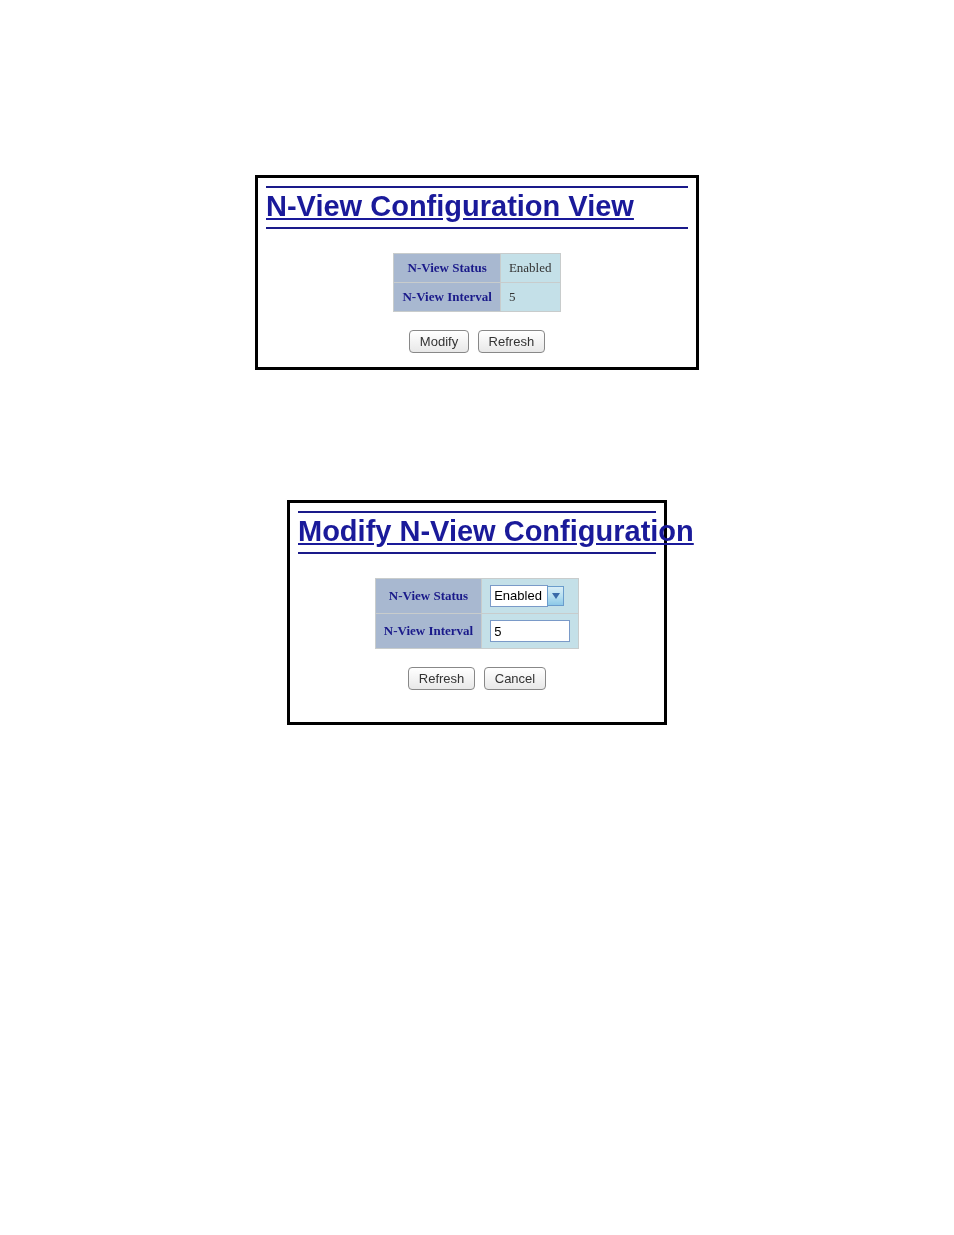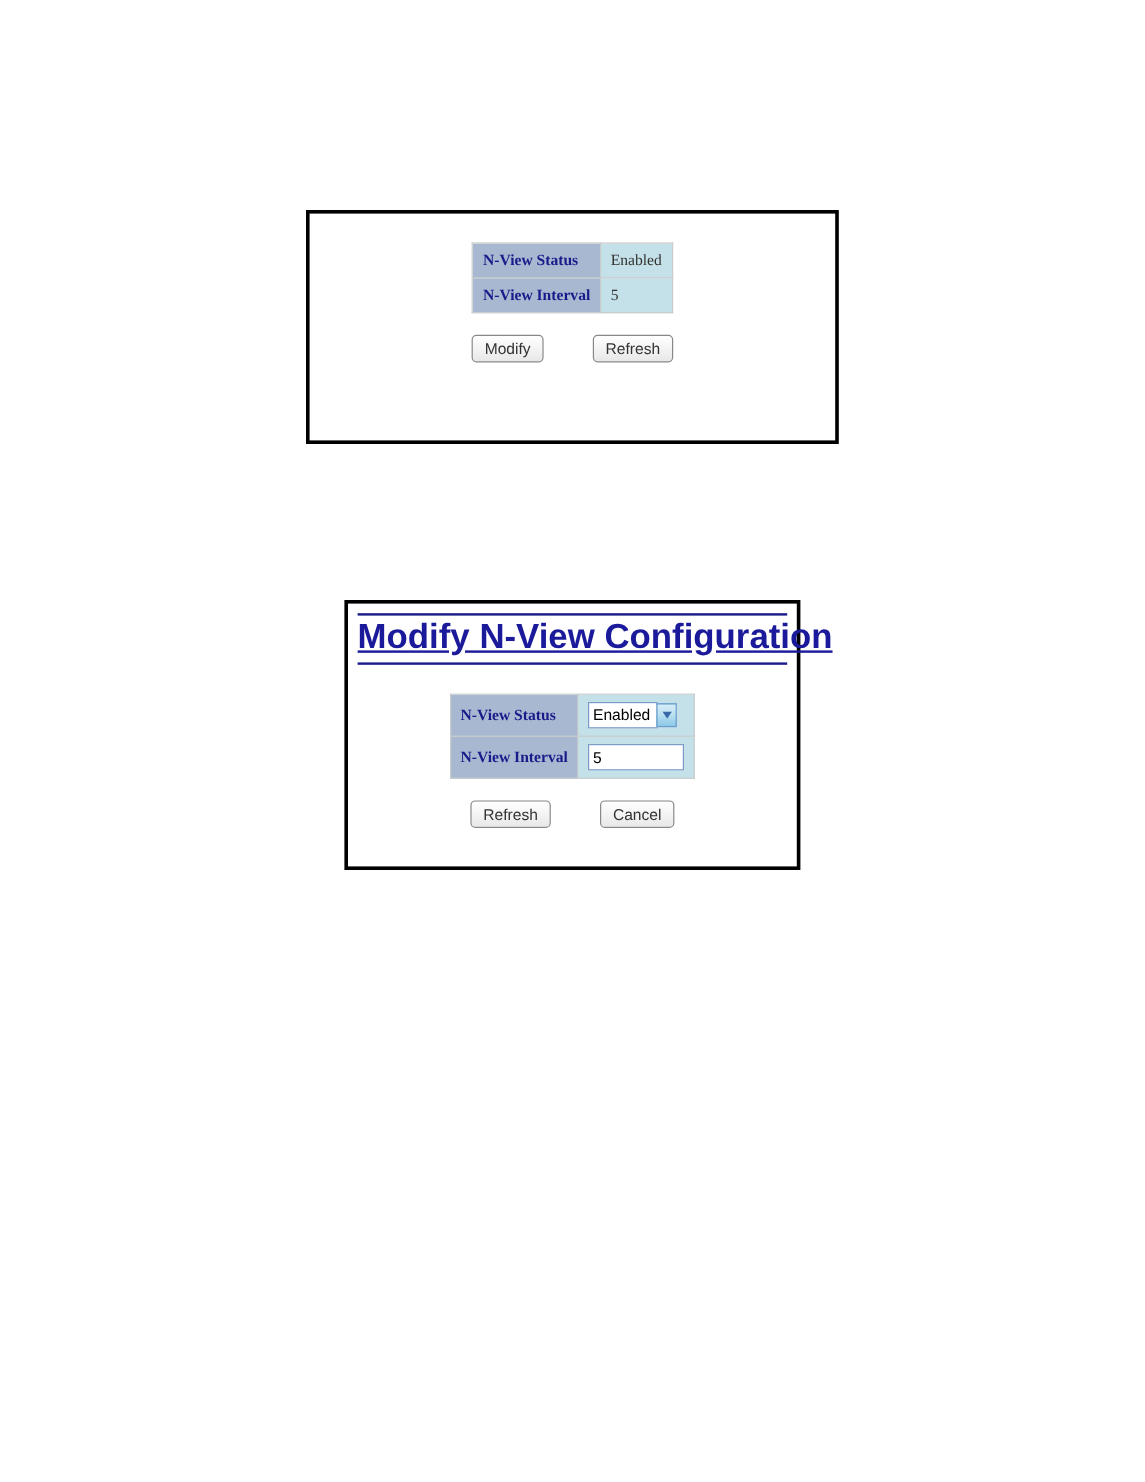--- a/index.html
+++ b/index.html
@@ -49,20 +49,21 @@
     .config-table td {
       border: 1px solid #c8cccc;
       padding: 6px 8px;
       font-size: 13px;
     }
     .label-cell {
       background: #a8b8d0;
       color: #1a1a8a;
       font-family: "Times New Roman", Times, serif;
       font-weight: bold;
+      text-align: center;
       white-space: nowrap;
     }
     .value-cell {
       background: #c4e0e8;
       color: #333333;
       font-family: "Times New Roman", Times, serif;
       min-width: 52px;
       text-align: left;
     }
     .input-cell {
@@ -75,21 +76,21 @@
     }
     .btn {
       display: inline-block;
       font-family: Arial, sans-serif;
       font-size: 13px;
       color: #333333;
       background: linear-gradient(#ffffff, #e8e8e8);
       border: 1px solid #888888;
       border-radius: 4px;
       padding: 3px 10px;
-      margin: 0 18px;
+      margin: 0 2px;
       cursor: pointer;
     }
     .select-input {
       font-family: Arial, sans-serif;
       font-size: 13px;
       color: #000000;
       background: #ffffff;
       border: 1px solid #7a9ac8;
       padding: 1px 2px;
       height: 22px;
@@ -117,20 +118,23 @@
       border: 1px solid #7a9ac8;
       padding: 2px 3px;
       width: 80px;
       height: 22px;
     }
   </style>
 </head>
 <body>
 
 <div class="panel panel-1">
+  <div class="title-bar">
+    <span class="title-text">N-View Configuration View</span>
+  </div>
   <table class="config-table">
     <tbody>
         <tr>
       <td class="label-cell">N-View Status</td>
       <td class="value-cell">Enabled</td>
     </tr>
     <tr>
       <td class="label-cell">N-View Interval</td>
       <td class="value-cell">5</td>
     </tr>

